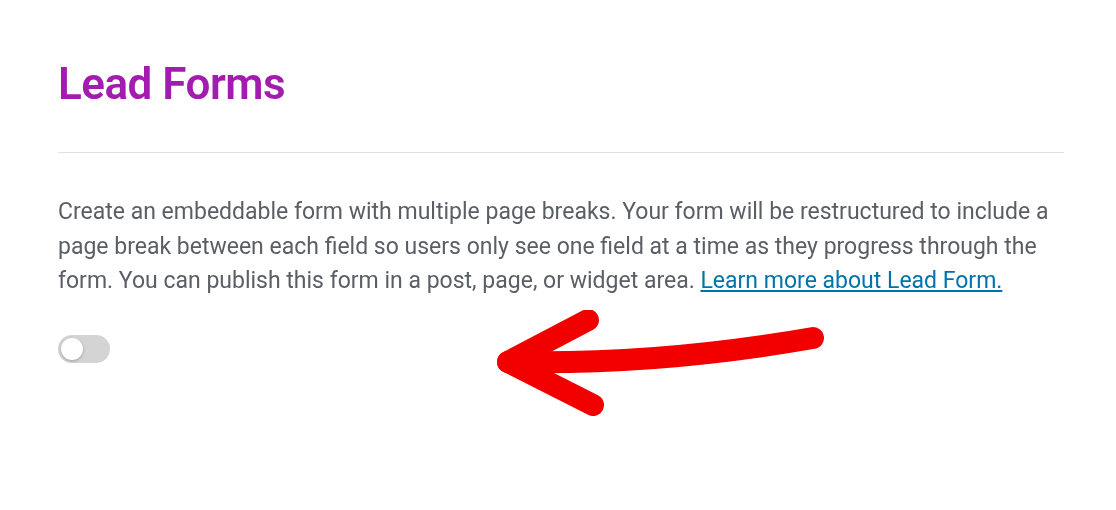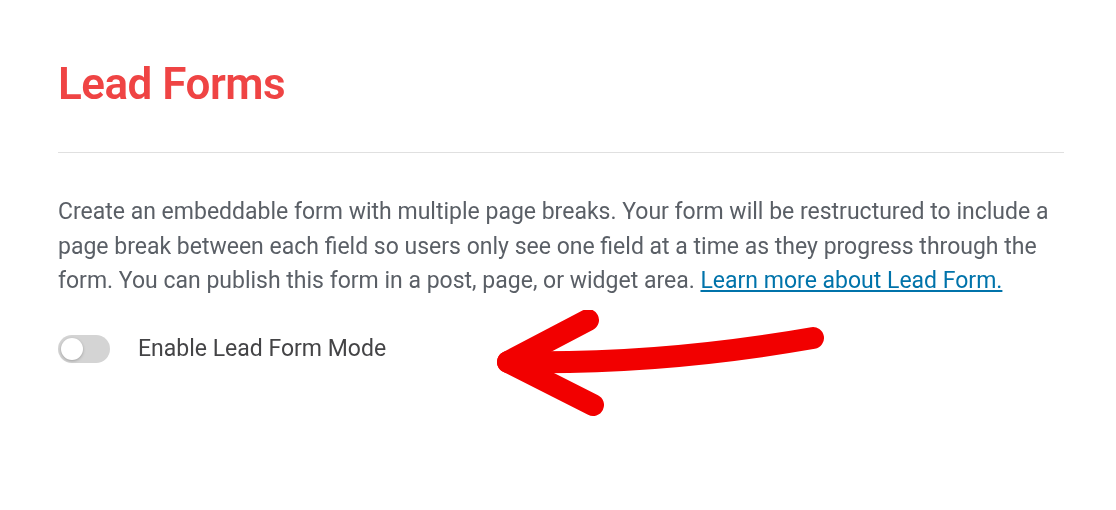--- a/index.html
+++ b/index.html
@@ -11,21 +11,21 @@
       font-family: -apple-system, BlinkMacSystemFont, "Segoe UI", Roboto, Helvetica, Arial, sans-serif;
       background: #ffffff;
       width: 1116px;
       height: 510px;
       padding: 58px 52px 0 58px;
       color: #23282d;
     }
     h1.page-title {
       font-size: 44px;
       font-weight: 600;
-      color: #ef4444;
+      color: #a21caf;
       margin-bottom: 42px;
       letter-spacing: -0.5px;
     }
     .divider {
       border: none;
       border-top: 1px solid #e0e0e0;
       margin-bottom: 42px;
     }
     .description {
       font-size: 23px;
@@ -82,21 +82,20 @@
 <hr class="divider">
 
 <p class="description">
   <span>Create an embeddable form with multiple page breaks. Your form will be restructured to include a page break between each field so users only see one field at a time as they progress through the form. You can publish this form in a post, page, or widget area. </span><a href="#">Learn more about Lead Form.</a>
 </p>
 
 <div class="toggle-row">
   <div class="toggle">
     <div class="toggle-knob"></div>
   </div>
-  <span class="toggle-label">Enable Lead Form Mode</span>
 
   <svg class="arrow-annotation" width="340" height="110" viewBox="0 0 340 110">
     <g stroke-linecap="round" stroke-linejoin="round" fill="none" stroke="#f20000">
       <path d="M 325 28 Q 170 55 25 52" stroke-width="22"></path>
       <path d="M 20 52 L 100 10" stroke-width="22"></path>
       <path d="M 20 52 L 105 95" stroke-width="22"></path>
     </g>
   </svg>
 </div>
 

